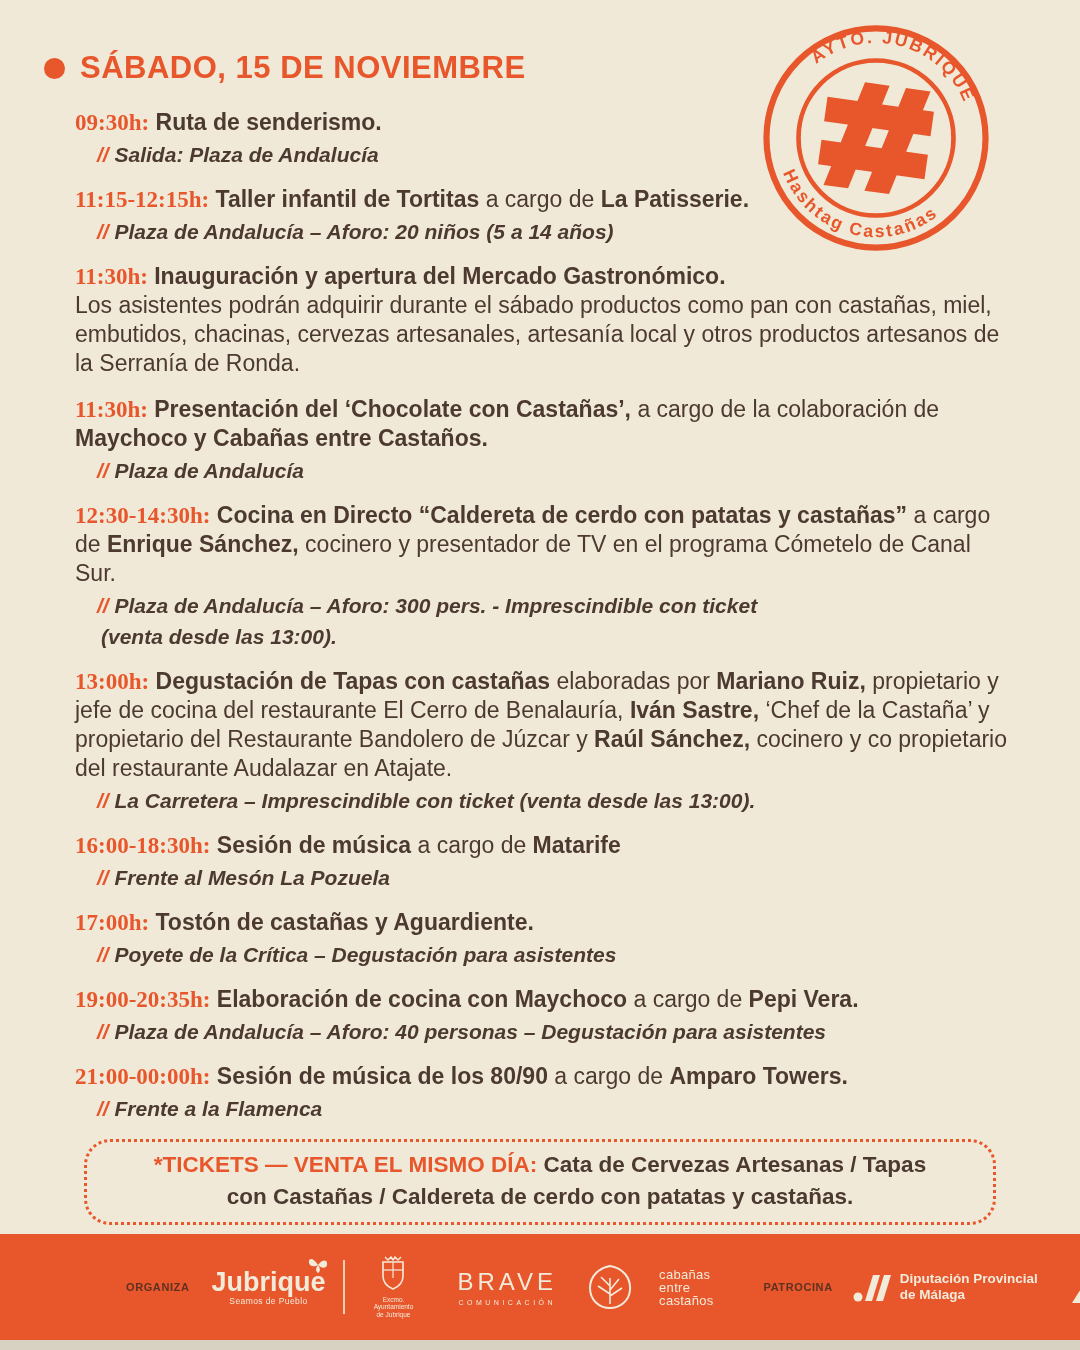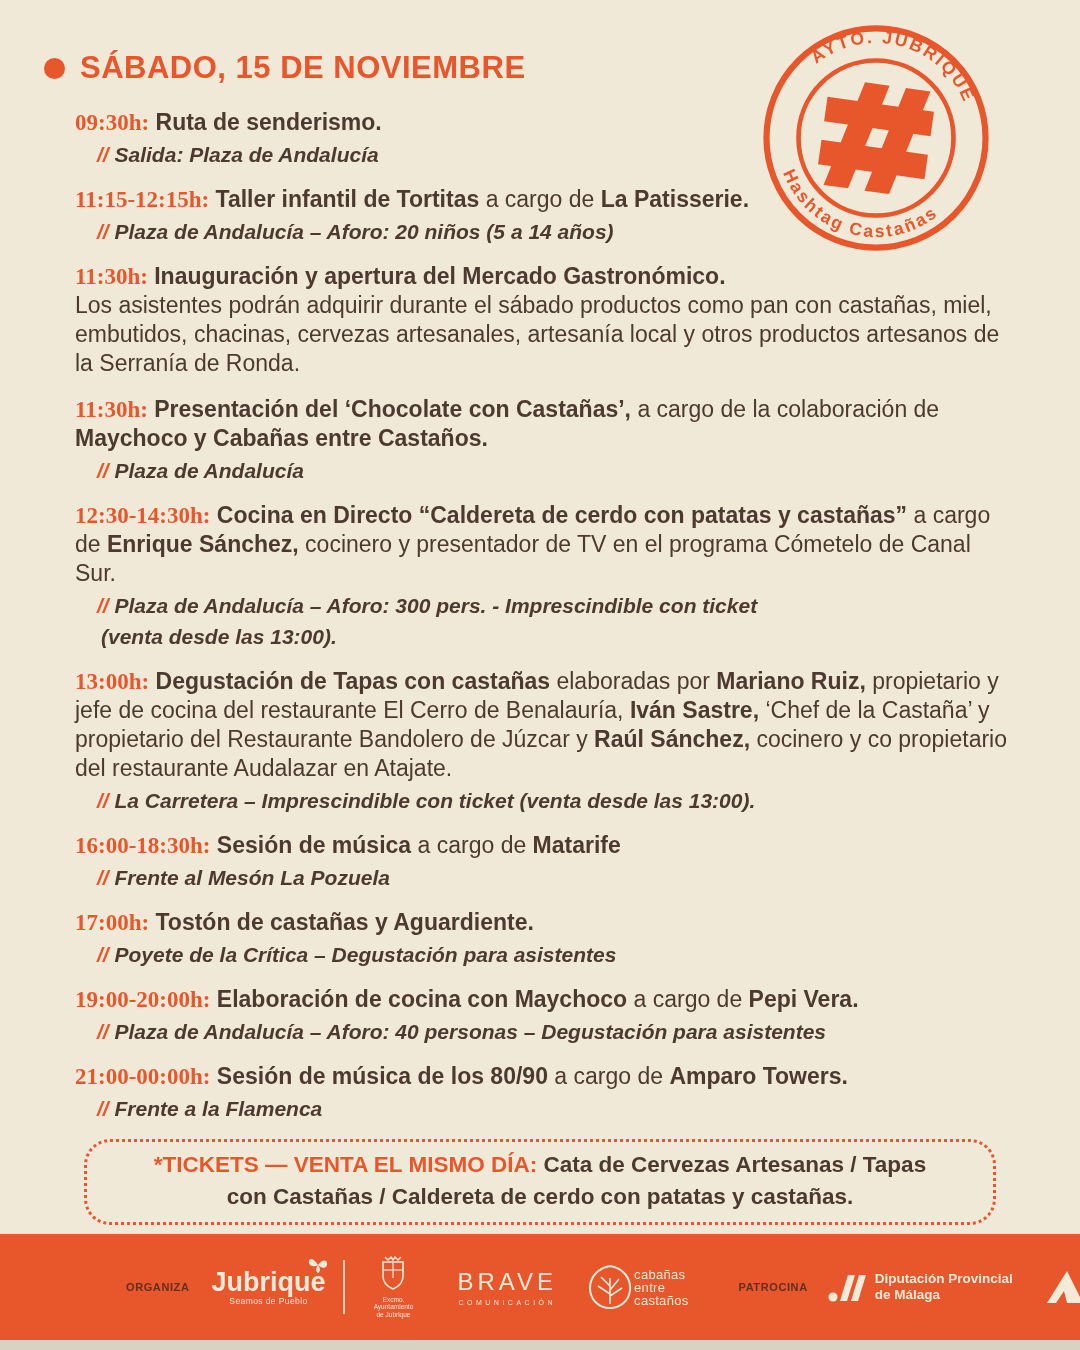--- a/index.html
+++ b/index.html
@@ -45,21 +45,21 @@
   .jub{position:relative;margin-left:22px;text-align:center;flex:0 0 auto;}
   .jub-name{font-size:27px;font-weight:800;line-height:26px;}
   .jub-tag{font-size:8.5px;letter-spacing:.4px;margin-top:1px;}
   .jub-butterfly{position:absolute;top:-13px;right:-4px;}
   .divider{margin-left:18px;width:2px;height:54px;background:rgba(243,235,218,.8);flex:0 0 auto;}
   .escudo{margin-left:16px;text-align:center;width:64px;flex:0 0 auto;}
   .escudo-cap{font-size:6.5px;line-height:7.5px;margin-top:2px;}
   .brave{margin-left:32px;text-align:center;flex:0 0 auto;}
   .brave-name{font-size:24px;font-weight:400;letter-spacing:4px;line-height:28px;}
   .brave-sub{font-size:7px;letter-spacing:3.5px;margin-top:3px;}
-  .cabanas{margin-left:30px;display:flex;align-items:center;gap:1px;flex:0 0 auto;}
+  .cabanas{margin-left:30px;display:flex;align-items:center;gap:26px;flex:0 0 auto;}
   .cab-lines{font-size:13px;line-height:13px;letter-spacing:.3px;}
   .sponsor{display:flex;align-items:center;gap:9px;flex:0 0 auto;}
   .dip{margin-left:20px;}
   .junta{margin-left:34px;}
   .sp-lines{font-size:13.5px;font-weight:700;line-height:16px;}
 </style>
 </head>
 <body>
 
 <div class="poster">
@@ -123,21 +123,21 @@
       </div>
       <div class="entry">
         <p class="line"><span class="time">16:00-18:30h:</span> <span class="seg-b">Sesión de música</span><span class="seg-n"> a cargo de </span><span class="seg-b">Matarife</span></p>
         <div class="loc"><span class="slashes">// </span>Frente al Mesón La Pozuela</div>
       </div>
       <div class="entry">
         <p class="line"><span class="time">17:00h:</span> <span class="seg-b">Tostón de castañas y Aguardiente.</span></p>
         <div class="loc"><span class="slashes">// </span>Poyete de la Crítica – Degustación para asistentes</div>
       </div>
       <div class="entry">
-        <p class="line"><span class="time">19:00-20:00h:</span> <span class="seg-b">Elaboración de cocina con Maychoco</span><span class="seg-n"> a cargo de </span><span class="seg-b">Pepi Vera.</span></p>
+        <p class="line"><span class="time">19:00-20:35h:</span> <span class="seg-b">Elaboración de cocina con Maychoco</span><span class="seg-n"> a cargo de </span><span class="seg-b">Pepi Vera.</span></p>
         <div class="loc"><span class="slashes">// </span>Plaza de Andalucía – Aforo: 40 personas – Degustación para asistentes</div>
       </div>
       <div class="entry">
         <p class="line"><span class="time">21:00-00:00h:</span> <span class="seg-b">Sesión de música de los 80/90</span><span class="seg-n"> a cargo de </span><span class="seg-b">Amparo Towers.</span></p>
         <div class="loc"><span class="slashes">// </span>Frente a la Flamenca</div>
       </div>
     </div>
 
   <div class="tickets"><span class="t-label">*TICKETS — VENTA EL MISMO DÍA:</span><span> Cata de Cervezas Artesanas / Tapas con Castañas / Caldereta de cerdo con patatas y castañas.</span></div>
 

